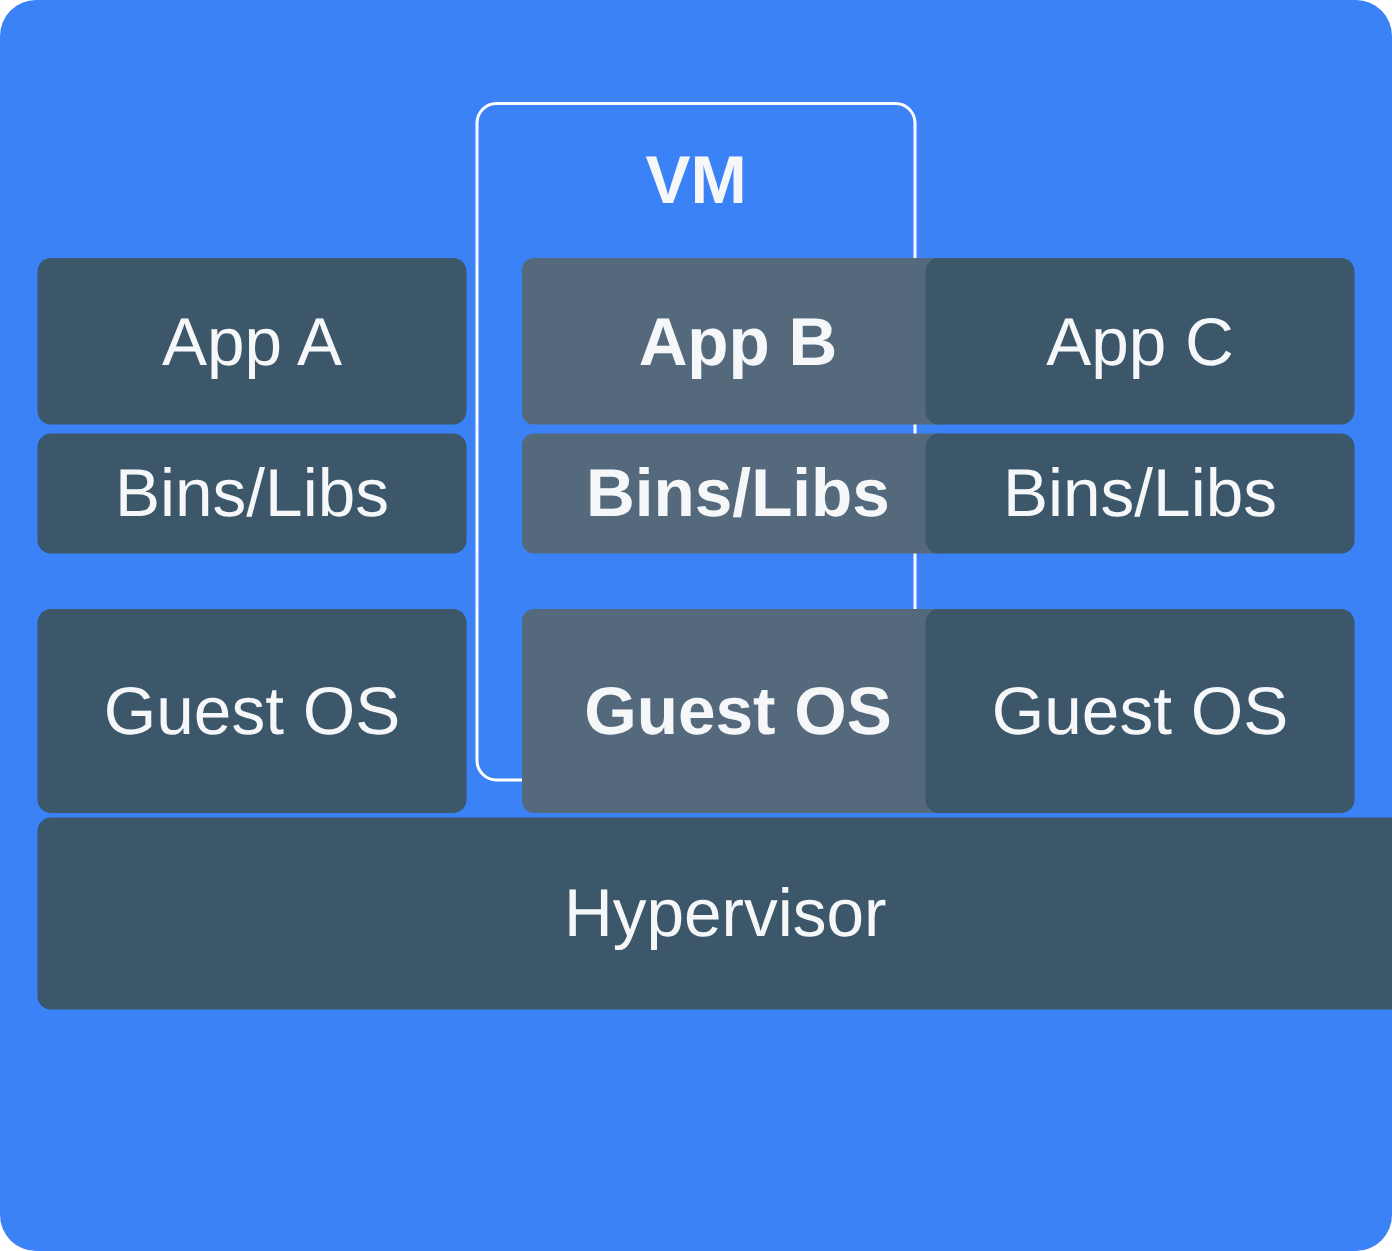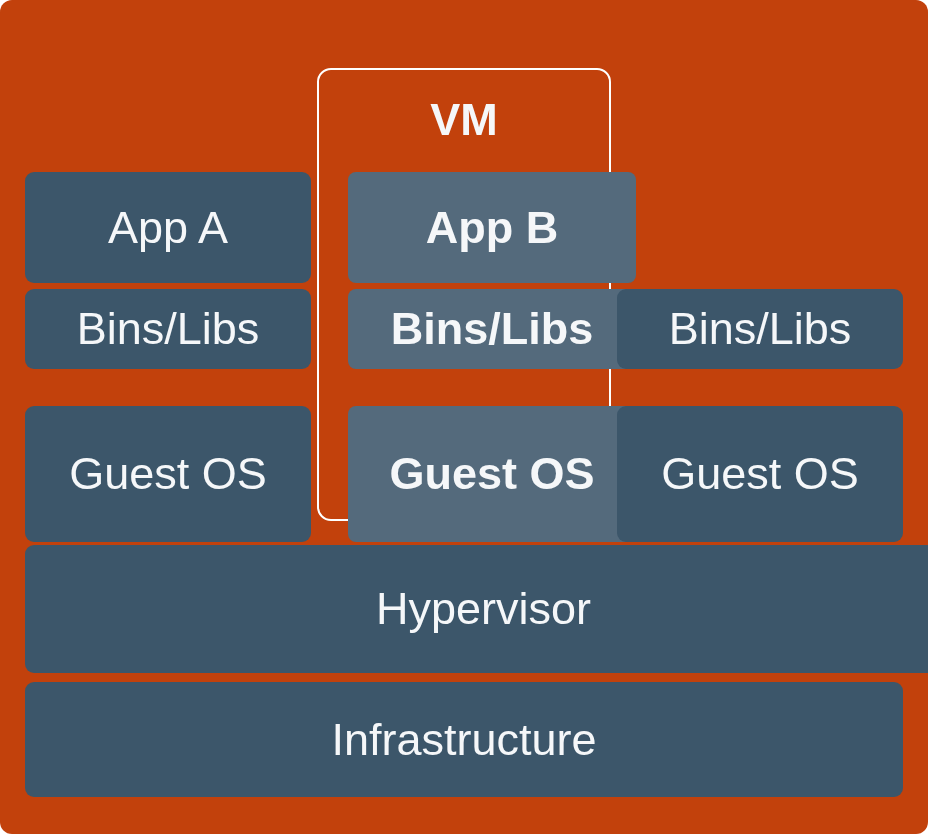--- a/index.html
+++ b/index.html
@@ -5,22 +5,22 @@
   html, body {
     margin: 0;
     padding: 0;
     background: #ffffff;
     font-family: "Liberation Sans", "DejaVu Sans", sans-serif;
   }
   .canvas {
     position: relative;
     width: 928px;
     height: 834px;
-    background: #c2410c;
-    border-radius: 12px;
+    background: #3b82f6;
+    border-radius: 24px;
     overflow: hidden;
   }
   .box {
     position: absolute;
     background: #3c566a;
     border-radius: 9px;
     display: flex;
     align-items: center;
     justify-content: center;
     color: #f5f7f9;
@@ -93,19 +93,19 @@
   </div>
 
   <div class="box col-left r1">App A</div>
   <div class="box col-left r2">Bins/Libs</div>
   <div class="box col-left r3">Guest OS</div>
 
   <div class="box mid col-mid r1">App B</div>
   <div class="box mid col-mid r2">Bins/Libs</div>
   <div class="box mid col-mid r3">Guest OS</div>
 
+  <div class="box col-right r1">App C</div>
   <div class="box col-right r2">Bins/Libs</div>
   <div class="box col-right r3">Guest OS</div>
 
   <div class="box bar-hypervisor">Hypervisor</div>
-  <div class="box bar-infrastructure">Infrastructure</div>
 
 </div>
 
 </body></html>

